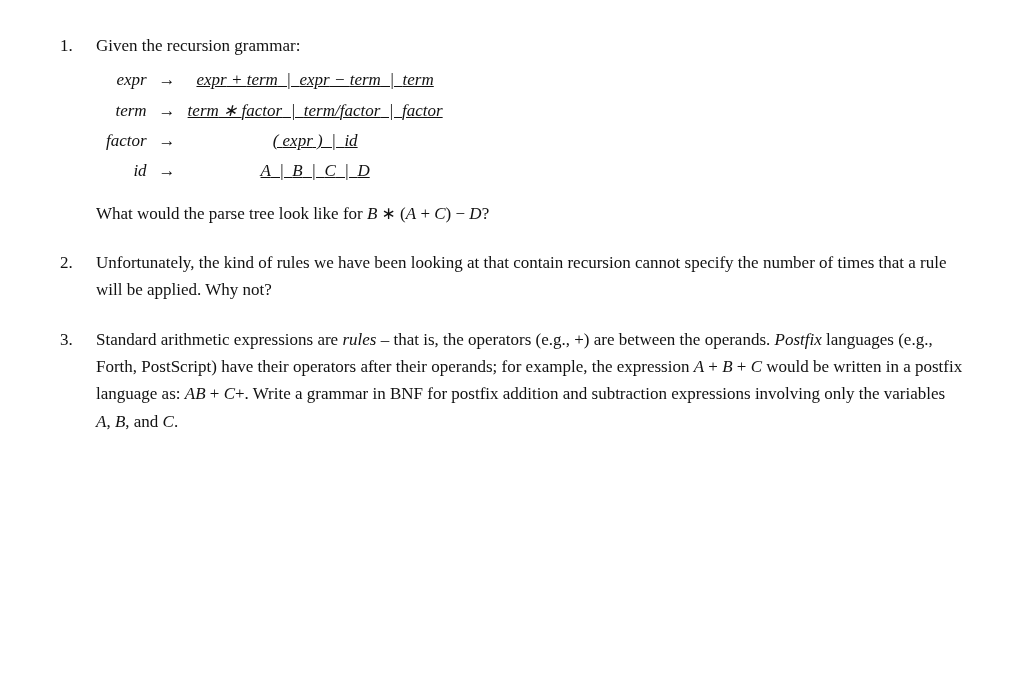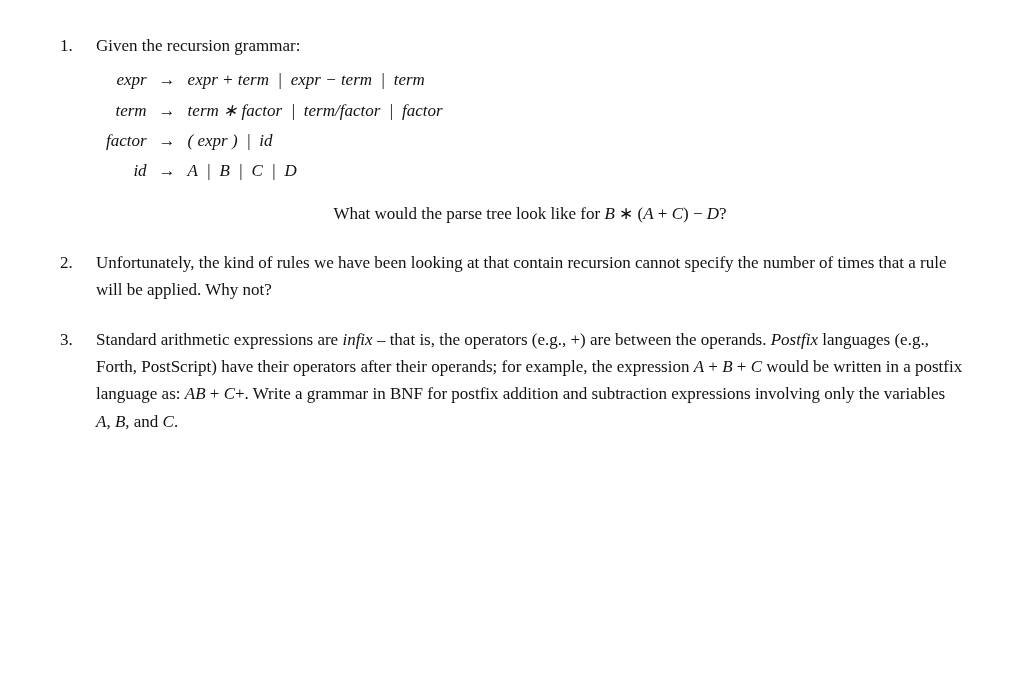--- a/index.html
+++ b/index.html
@@ -59,35 +59,35 @@
       padding-right: 4px;
     }
 
     .grammar-table .arrow {
       text-align: center;
       padding: 0 8px;
       font-style: normal;
     }
 
     .grammar-table .rhs {
-      text-align: left;
+      text-align: center;
       padding-left: 4px;
+      text-decoration: underline;
     }
 
     .question-text {
       font-style: normal;
       font-size: 17px;
       line-height: 1.6;
     }
 
     
     .parse-question {
       margin-top: 4px;
       font-size: 17px;
-      text-align: center;
     }
   </style>
 </head>
 <body>
 
 <ol class="question-list">
 
   <li class="question-item">
     <span class="question-number">1.</span>
     <div class="question-content">
@@ -136,21 +136,21 @@
     <span class="question-number">2.</span>
     <div class="question-content">
       <span class="question-text">Unfortunately, the kind of rules we have been looking at that contain recursion cannot specify the number of times that a rule will be applied. Why not?</span>
     </div>
   </li>
 
   <li class="question-item">
     <span class="question-number">3.</span>
     <div class="question-content">
       <span class="question-text">
-        Standard arithmetic expressions are <em>infix</em> – that is, the operators
+        Standard arithmetic expressions are <em>rules</em> – that is, the operators
         (e.g., +) are between the operands. <em>Postfix</em> languages (e.g., Forth,
         PostScript) have their operators after their operands; for example,
         the expression <em>A</em> + <em>B</em> + <em>C</em> would be written in a postfix language
         as: <em>AB</em> + <em>C</em>+. Write a grammar in BNF for postfix addition and
         subtraction expressions involving only the variables <em>A</em>, <em>B</em>, and <em>C</em>.
       </span>
     </div>
   </li>
 
 </ol>

